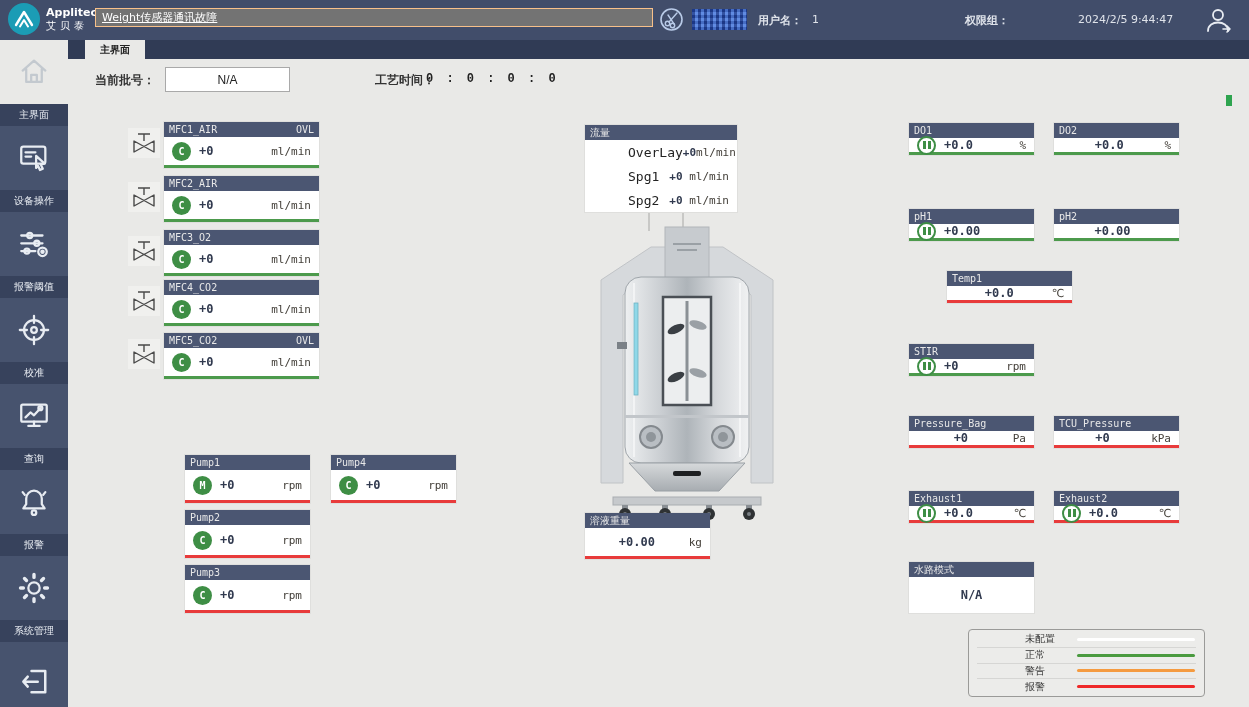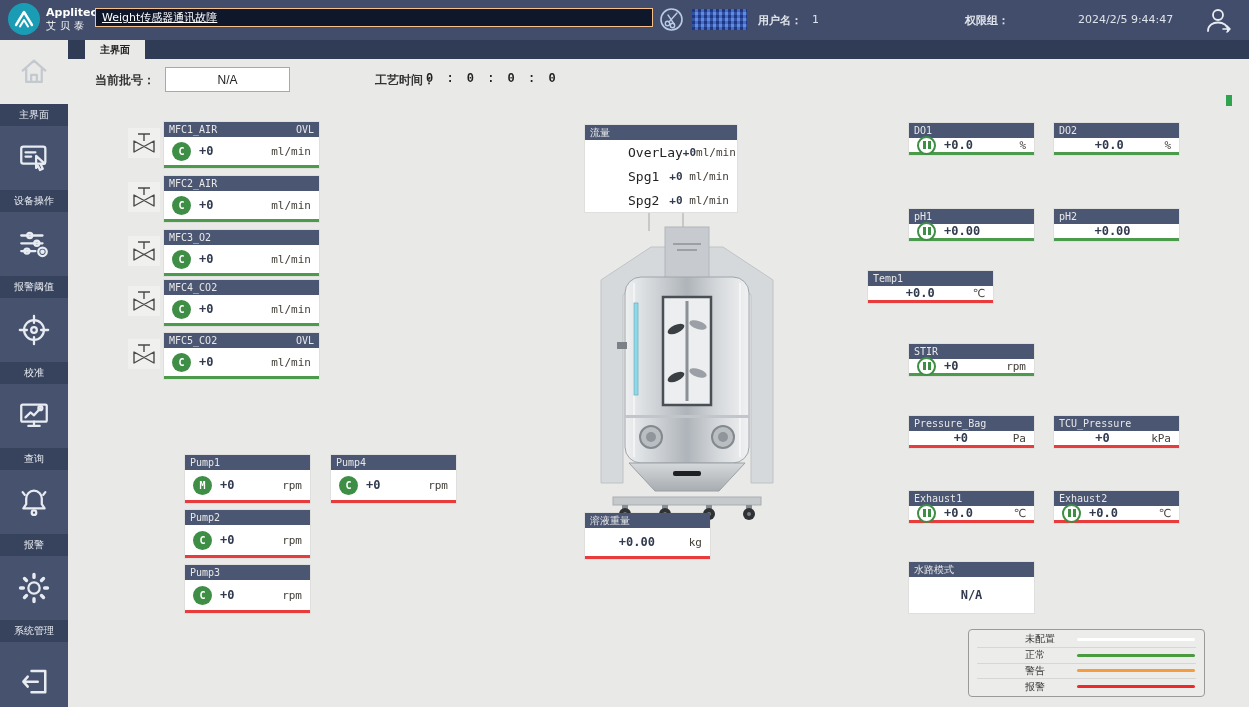--- a/index.html
+++ b/index.html
@@ -8,21 +8,21 @@
   .mono { font-family:Liberation Mono, monospace; }
   .screen { position:relative; width:1249px; height:707px; }
 
   
   .topbar { position:absolute; left:0; top:0; width:1249px; height:40px; background:#414d6a; }
   .logo { position:absolute; left:8px; top:3px; display:flex; align-items:center; gap:6px; }
   .logo-mark { width:32px; height:32px; border-radius:50%; background:#1b9cb5; position:relative; flex:0 0 auto; }
   .logo-text { color:#fff; line-height:1.15; }
   .logo-text .t1 { font-size:11px; font-weight:bold; }
   .logo-text .t2 { font-size:10px; letter-spacing:4px; }
-  .alarm-banner { position:absolute; left:95px; top:8px; width:558px; height:19px; background:#0f172a;
+  .alarm-banner { position:absolute; left:95px; top:8px; width:558px; height:19px; background:#737373;
     border:1px solid #f7c08a; color:#fff; font-size:11px; line-height:17px; padding:0 6px;
     text-decoration:underline; white-space:nowrap; overflow:hidden; }
   .mute-wrap { position:absolute; left:659px; top:7px; width:25px; height:25px; }
   .pixel-box { position:absolute; left:692px; top:9px; width:55px; height:21px; background:#3c6fd6;
     background-image:repeating-linear-gradient(90deg, rgba(10,25,90,.45) 0 3px, rgba(120,160,240,.35) 3px 6px),
                      repeating-linear-gradient(0deg, rgba(10,25,90,.35) 0 3px, rgba(255,255,255,.12) 3px 6px); }
   .tb-label { position:absolute; top:13px; color:#dfe3ea; font-size:11px; font-weight:bold; }
   .tb-val   { position:absolute; top:13px; color:#dfe3ea; font-size:11px; }
   .user-icon { position:absolute; right:16px; top:5px; width:30px; height:30px; }
 
@@ -486,21 +486,21 @@
       <div class="p-bd">
           <span class="pause">
             <i></i>
             <i></i>
           </span>
           <span class="val">+0.00</span>
           <span class="unit"></span>
         </div>
       <div class="uline g"></div>
     </div>
-    <div class="panel sensor-panel" style="left:761px;top:212px">
+    <div class="panel sensor-panel" style="left:840px;top:212px">
       <div class="p-hd">
           <span>Temp1</span>
         </div>
       <div class="p-bd">
           <span class="val c">+0.0</span>
           <span class="unit">℃</span>
         </div>
       <div class="uline r"></div>
     </div>
     <div class="panel sensor-panel" style="left:802px;top:285px">

